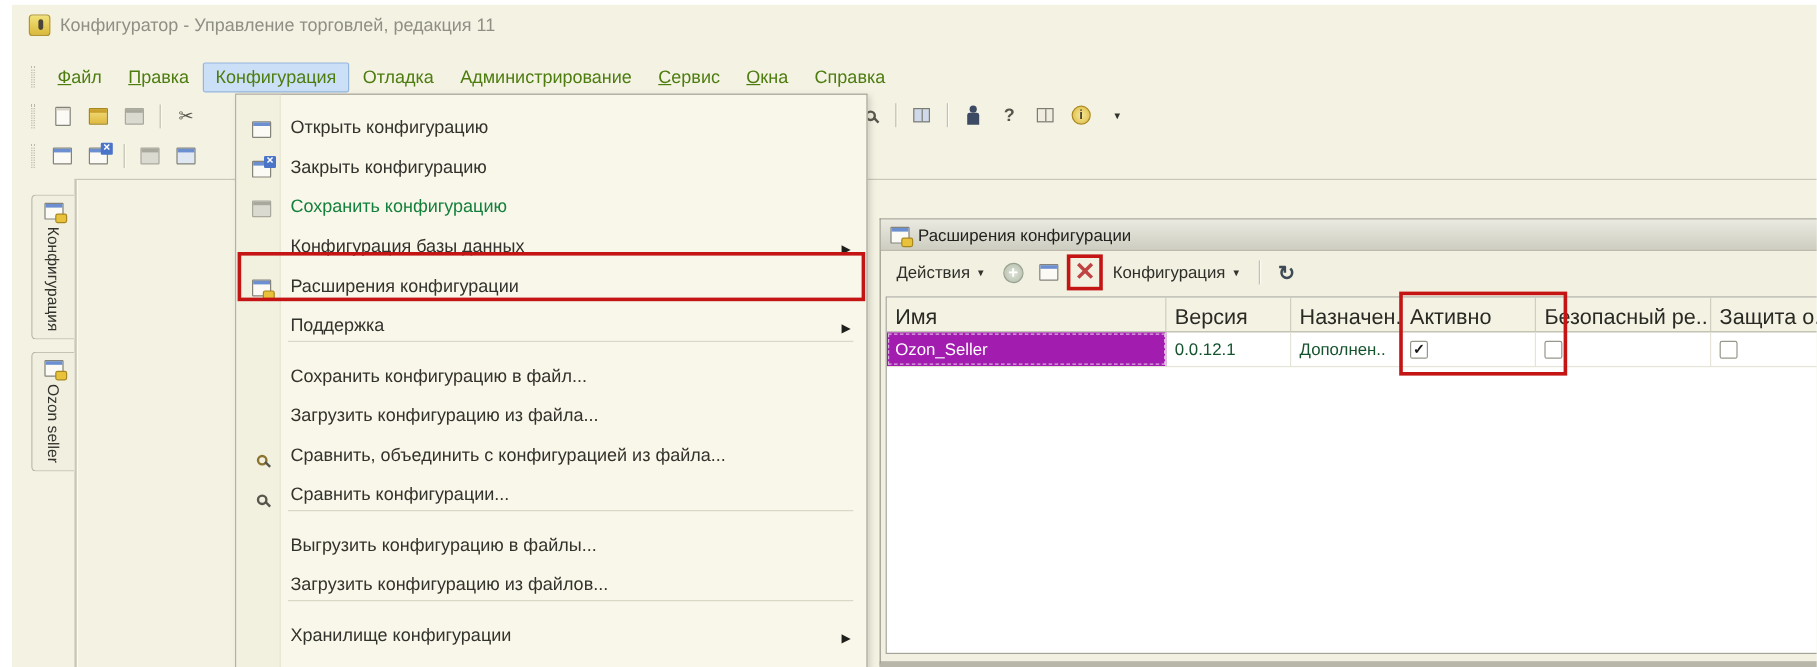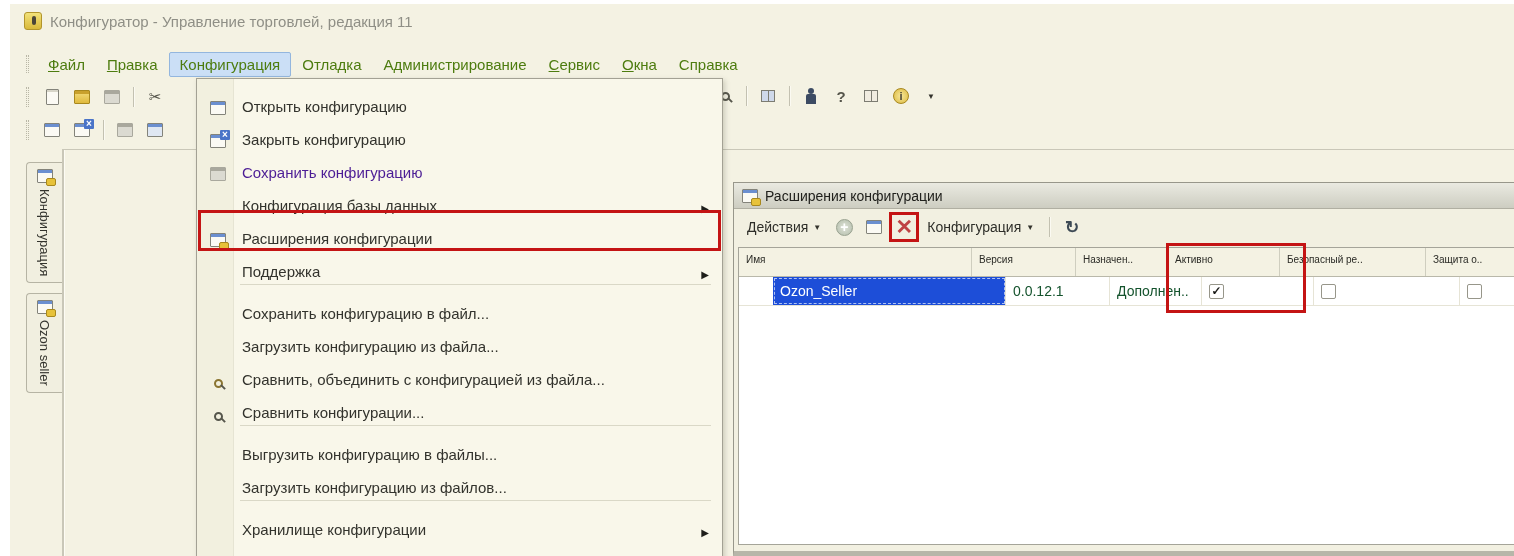--- a/index.html
+++ b/index.html
@@ -57,21 +57,21 @@
   .vtab-label { writing-mode:vertical-rl; font-size:13px; color:#33332d; white-space:nowrap; }
   .workspace-edge-v { position:absolute; left:52px; top:146px; bottom:0; width:2px; background:#c9c7b8; box-shadow:1px 0 0 #fdfcf4; }
   .workspace-edge-h { position:absolute; left:52px; top:145px; right:0; height:1px; background:#c9c7b8; }
 
   
   .dropdown { position:absolute; left:186px; top:74px; width:527px; height:482px; background:#f9f7ea; border:1px solid #a3a194; box-shadow:2px 2px 5px rgba(90,90,70,.25); z-index:50; padding:3px 1px; }
   .dropdown::before { content:""; position:absolute; left:0; top:0; bottom:0; width:36px; background:#f2f0df; border-right:1px solid #e6e4d3; }
   .mi { position:relative; display:flex; align-items:flex-end; height:33px; padding:0 12px 0 8px; font-size:15px; color:#33332d; }
   .mi-icon { width:24px; min-width:24px; margin-right:12px; display:flex; justify-content:center; }
   .mi-label { white-space:nowrap; }
-  .mi.disabled .mi-label { color:#4c1d95; }
+  .mi.disabled .mi-label { color:#15803d; }
   .mi-shortcut { margin-left:auto; font-size:14px; color:#b5b29b; }
   .mi-sub { margin-left:auto; font-size:10px; color:#1e1e1a; }
   .menu-sep { height:1px; background:#dad8c7; margin:4px 10px 4px 42px; }
 
   
   .annotation-frame { position:absolute; border:3px solid #c41414; pointer-events:none; z-index:80; }
   .ann-menu-item { inset:-4px 0; }
 
   
   .panel { position:absolute; left:723px; top:178px; width:791px; height:374px; background:#f2f0e1; border:1px solid #98978b; border-bottom:5px solid #b7b6a9; z-index:20; }
@@ -80,25 +80,25 @@
   .ptb-btn { display:flex; align-items:center; gap:5px; padding:3px 5px; border-radius:2px; }
   .tool-ic { width:24px; height:24px; display:flex; align-items:center; justify-content:center; }
   .plus-circle { width:17px; height:17px; border-radius:50%; background:radial-gradient(#dfe4d8,#b3bcaa); border:1px solid #98a18f; color:#fff; font-size:14px; font-weight:bold; line-height:15px; text-align:center; }
   .x-glyph { font-size:21px; font-weight:bold; color:#bf4343; line-height:20px; }
   .refresh-glyph { font-size:17px; font-weight:bold; color:#3e4a55; }
   .ann-x-wrap { position:relative; }
   .ann-x-wrap .annotation-frame { inset:-3px -3px; }
 
   .table-wrap { position:absolute; left:4px; right:4px; top:64px; bottom:6px; background:#fff; border:1px solid #a5a499; overflow:hidden; }
   .thead { display:flex; height:29px; background:#f4f2e3; border-bottom:1px solid #b9b8aa; }
-  .th { padding:6px 7px; font-size:10px; color:#2a2a25; white-space:nowrap; overflow:hidden; border-right:1px solid #cfcebf; }
+  .th { padding:6px 7px; font-size:18px; color:#2a2a25; white-space:nowrap; overflow:hidden; border-right:1px solid #cfcebf; }
   .trow { display:flex; height:29px; border-bottom:1px solid #e6e4d6; }
   .td { padding:5px 7px; font-size:14px; color:#14532d; white-space:nowrap; overflow:hidden; border-right:1px solid #e6e4d6; display:flex; align-items:center; }
   .w-name { width:233px; } .w-ver { width:104px; } .w-purp { width:92px; } .w-act { width:112px; } .w-safe { width:146px; } .w-prot { flex:1; }
-  .td.sel { background:#1d4ed8; color:#fff; outline:1px dashed rgba(255,255,255,.65); outline-offset:-2px;margin-left:34px; }
+  .td.sel { background:#a21caf; color:#fff; outline:1px dashed rgba(255,255,255,.65); outline-offset:-2px; }
   .cb { width:15px; height:15px; border:1px solid #97968a; border-radius:2px; background:#fff; display:flex; align-items:center; justify-content:center; font-size:12px; color:#181816; }
   .cb.checked::after { content:"\2713"; font-weight:bold; }
   .ann-activno { left:432px; top:60px; width:140px; height:70px; }
 </style>
 </head>
 <body>
 
 <div class="stage">
   <div class="window">
 

